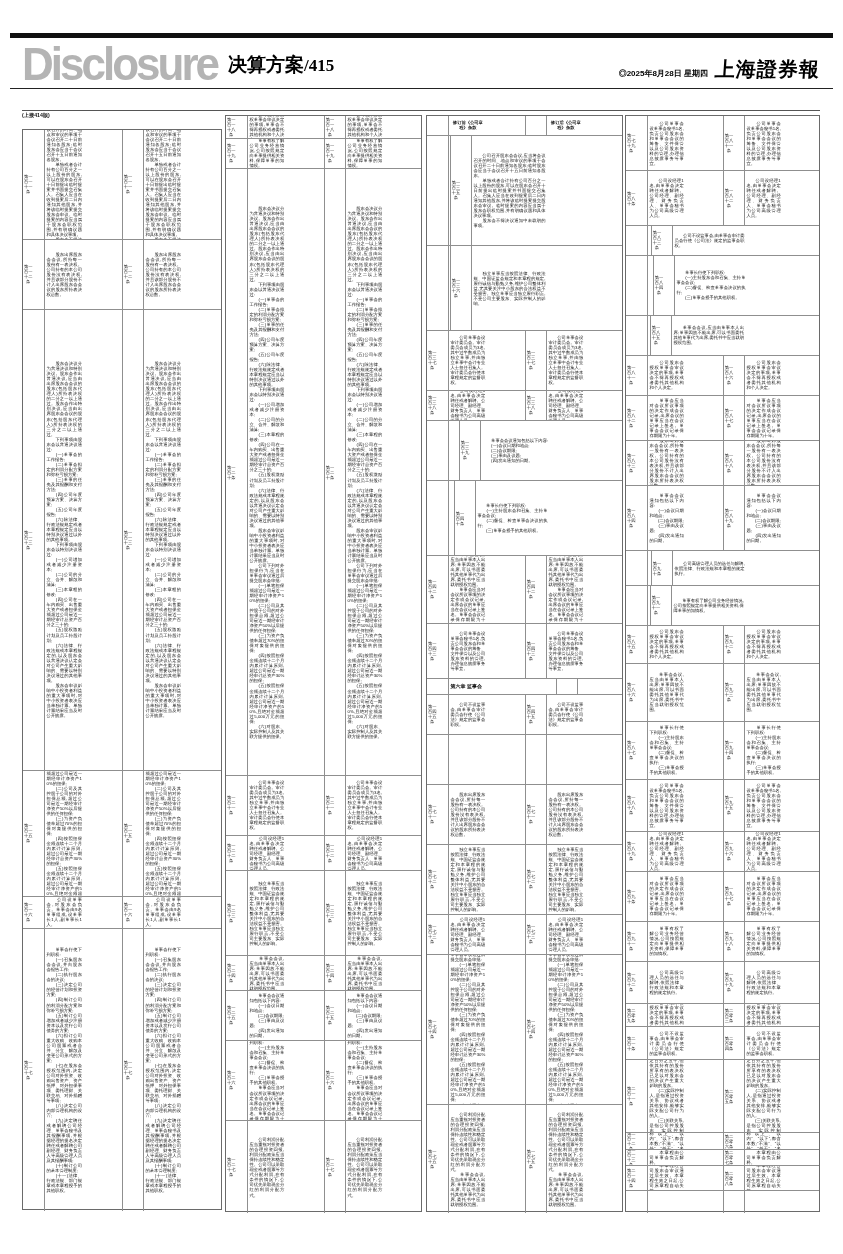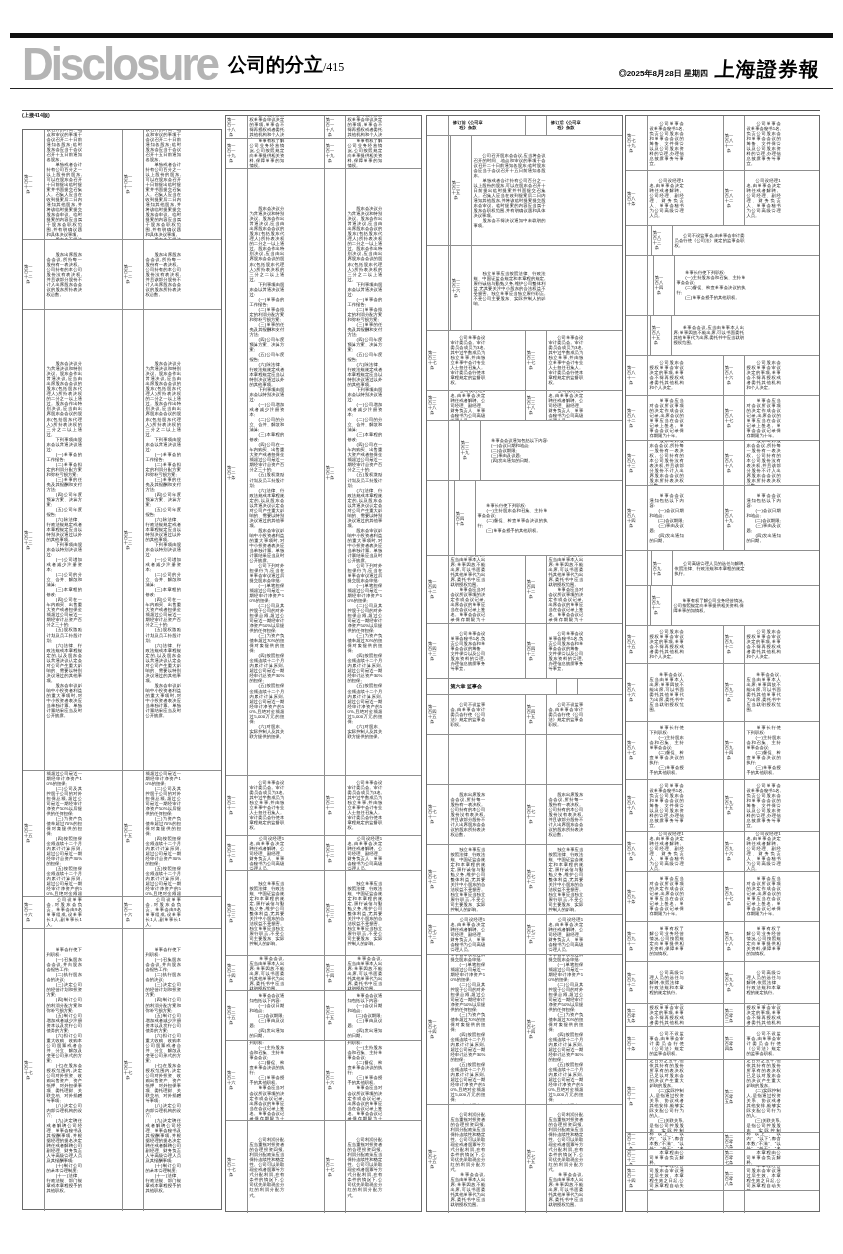--- a/index.html
+++ b/index.html
@@ -5,21 +5,21 @@
   html,body{margin:0;padding:0;background:#ffffff;}
   body{width:843px;height:1254px;position:relative;overflow:hidden;
        font-family:"Liberation Sans",sans-serif;color:#111;}
   .abs{position:absolute;}
   
   #top-bar{left:10px;top:33px;width:823px;height:5px;background:#101010;}
   #logo{left:22px;top:42px;font-size:44px;font-weight:bold;color:#b4b4b4;
         letter-spacing:-3px;transform:scaleY(1.04);transform-origin:0 0;line-height:1;}
   #section-title{left:228px;top:52px;font-size:19px;font-weight:bold;color:#000;
         font-family:"Liberation Serif",serif;}
-  #section-title .pg{font-weight:normal;font-size:12px;}
+  #section-title .pg{font-weight:bold;font-size:17px;}
   #dateline{right:23px;top:56px;left:auto;font-size:8px;font-weight:bold;color:#000;
         display:flex;align-items:baseline;gap:7px;}
   #masthead{font-size:20px;font-weight:bold;font-family:"Liberation Serif",serif;
         letter-spacing:1px;transform:skewX(-4deg);}
   #header-rule{left:10px;top:88px;width:823px;height:1px;background:#222;}
   #table-top-rule{left:22px;top:110px;width:798px;height:1px;background:#555;}
   
   .group{position:absolute;}
   .note{font-size:9px;font-weight:bold;transform:scale(.58);transform-origin:0 0;
         white-space:nowrap;height:11px;}
@@ -36,21 +36,21 @@
         text-align:justify;word-break:break-all;padding:2px 3px;box-sizing:border-box;}
   .lbl .inner{text-align:center;padding:0 1px;}
   .row.header .inner{font-weight:bold;text-align:center;white-space:normal;}
   .row.chapter .txt .inner{font-weight:bold;font-size:10px;text-align:left;}
 </style>
 </head>
 <body>
 
 <div class="abs" id="top-bar"></div>
 <div class="abs" id="logo">Disclosure</div>
-<div class="abs" id="section-title"><span>公司的分立</span><span class="pg">/415</span></div>
+<div class="abs" id="section-title"><span>决算方案</span><span class="pg">/415</span></div>
 <div class="abs" id="dateline">
   <span>◎2025年8月28日 星期四</span>
   <span id="masthead">上海證券報</span>
 </div>
 <div class="abs" id="header-rule"></div>
 <div class="abs" id="table-top-rule"></div>
 
 <div id="tables-root">
     <div class="group" style="left: 22px; top: 112px; width: 200px;">
       <div class="note">(上接414版)</div>

